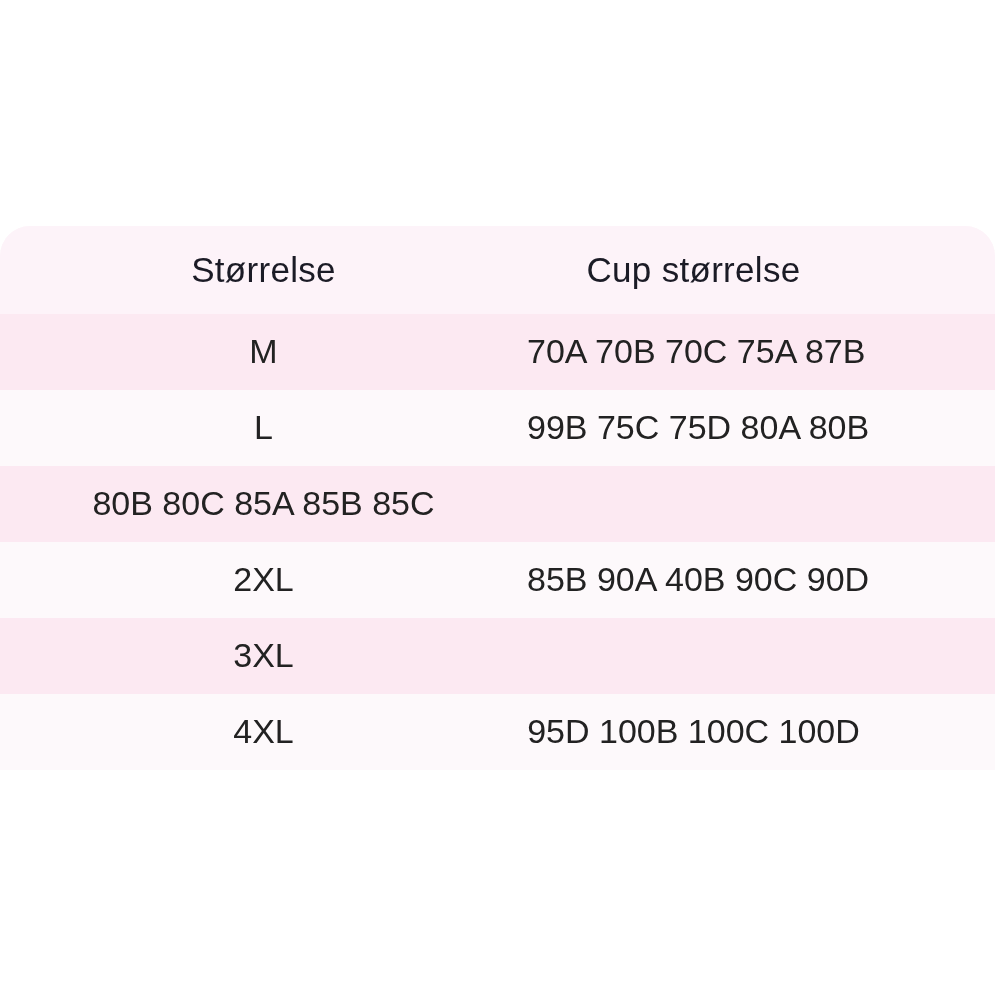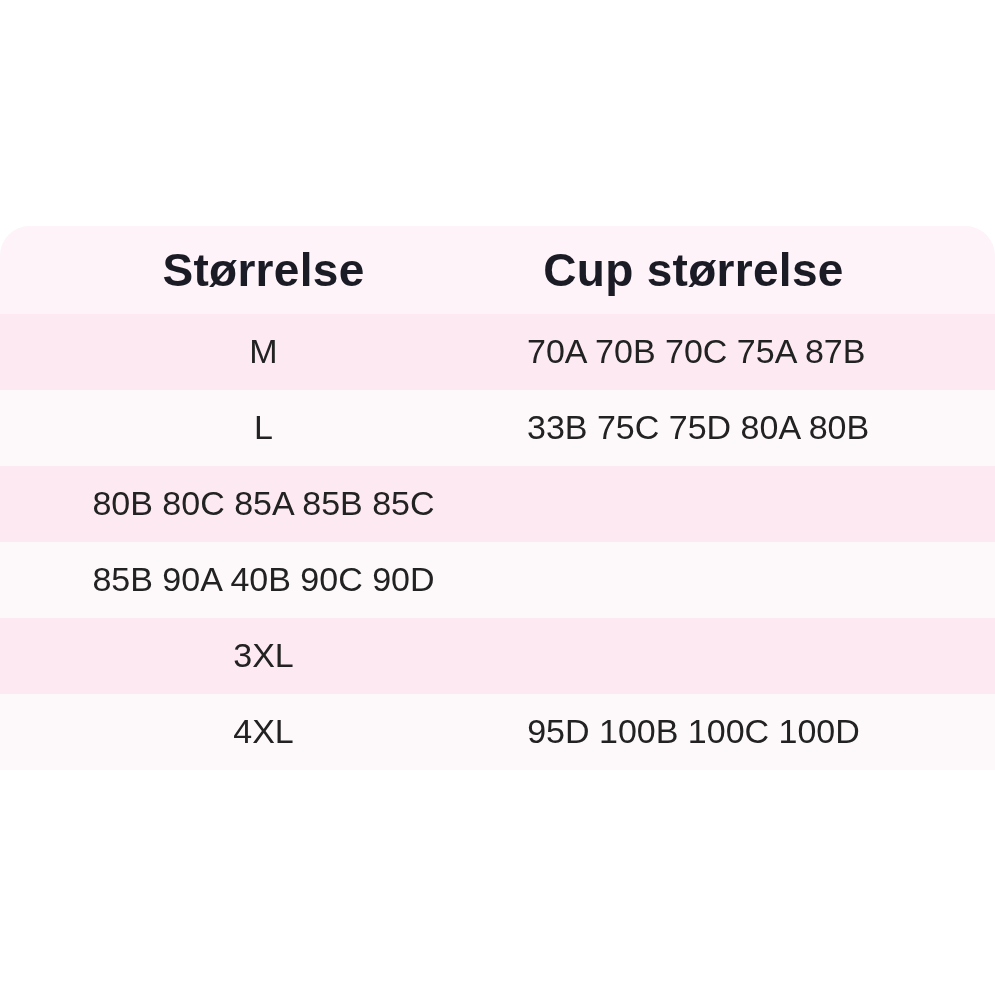--- a/index.html
+++ b/index.html
@@ -41,22 +41,22 @@
 
   .cell {
     text-align: center;
     font-size: 34px;
     line-height: 1.1;
     color: var(--cell-text, #222222);
     white-space: nowrap;
   }
 
   .header-cell {
-    font-weight: 700;
-    font-size: 46px;
+    font-weight: 400;
+    font-size: 35px;
     color: var(--header-text, #1b1b26);
     letter-spacing: 0.3px;
   }
 </style>
 </head>
 <body style="background: rgb(255, 255, 255);">
 
 <div class="size-chart-card">
   <div class="row header-row">
     <div class="cell header-cell">Størrelse</div>
@@ -64,28 +64,29 @@
     <div></div>
   </div>
   <div id="table-rows">
       <div class="row data-row pink">
         <div class="cell">M</div>
         <div class="cell">70A 70B 70C 75A 87B</div>
         <div></div>
       </div>
       <div class="row data-row light">
         <div class="cell">L</div>
-        <div class="cell">33B 75C 75D 80A 80B</div>
+        <div class="cell">99B 75C 75D 80A 80B</div>
         <div></div>
       </div>
       <div class="row data-row pink">
         <div class="cell">80B 80C 85A 85B 85C</div>
         <div></div>
       </div>
       <div class="row data-row light">
+        <div class="cell">2XL</div>
         <div class="cell">85B 90A 40B 90C 90D</div>
         <div></div>
       </div>
       <div class="row data-row pink">
         <div class="cell">3XL</div>
         <div></div>
       </div>
       <div class="row data-row light">
         <div class="cell">4XL</div>
         <div class="cell">95D 100B 100C 100D</div>

